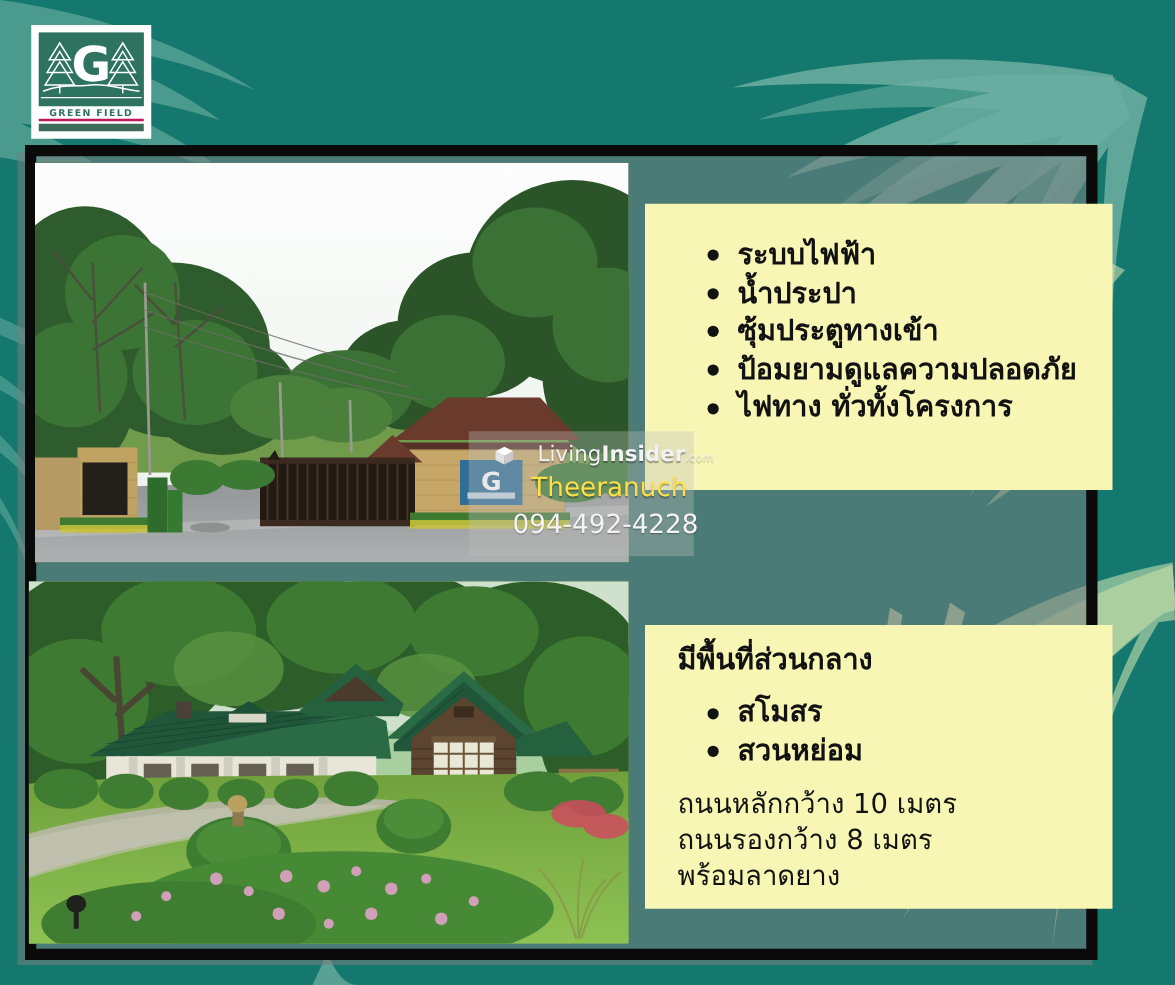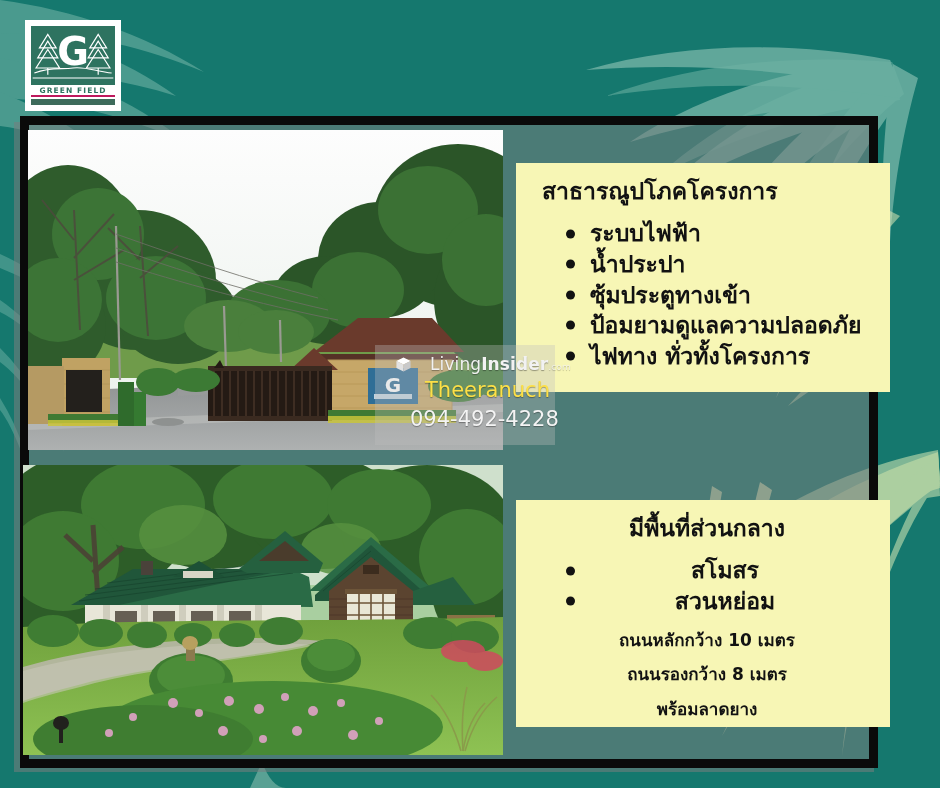--- a/index.html
+++ b/index.html
@@ -38,42 +38,42 @@
   .photo-bottom{left:23px;top:465px;width:480px;height:290px;}
 
   
   .card{
     position:absolute;
     background:#f7f6b5;
     color:#121212;
     padding:14px 18px 10px 18px;
   }
   .card-1{left:516px;top:163px;width:374px;height:229px;}
-  .card-2{left:516px;top:500px;width:374px;height:227px;text-align:center;}
+  .card-2{left:516px;top:500px;width:374px;height:227px;}
 
   .card-title{
     font-size:23px;font-weight:bold;line-height:1.28;
     margin:0 0 1px 8px;white-space:nowrap;
   }
   .card ul{
     list-style:none;margin:12px;padding:0 0 0 18px;
   }
   .card li{
     position:relative;
     font-size:23px;font-weight:bold;line-height:1.33;
     padding-left:26px;white-space:nowrap;
   }
   .card li .bullet{
     position:absolute;left:2px;top:50%;
     width:9px;height:9px;border-radius:50%;
     background:#121212;transform:translateY(-50%);
   }
   .card-line{
-    font-size:17px;font-weight:bold;line-height:1.33;
-    margin:12px 0 0 8px;white-space:nowrap;
+    font-size:22px;font-weight:normal;line-height:1.33;
+    margin:0 0 0 8px;white-space:nowrap;
   }
 
   
   .logo{
     position:absolute;left:25px;top:20px;width:96px;height:91px;
     background:#ffffff;padding:6px;
   }
   .logo-inner{
     width:100%;height:100%;background:#ffffff;
     display:flex;flex-direction:column;
@@ -480,21 +480,20 @@
       </g>
 
       <g>
         <rect x="36" y="262" width="4" height="16" fill="#21211d"></rect>
         <ellipse cx="38" cy="258" rx="8" ry="7" fill="#21211d"></ellipse>
       </g>
     </svg>
   </div>
 
   <div class="card card-1">
-    <div class="card-title">สาธารณูปโภคโครงการ</div>
     <ul>
       <li><span class="bullet"></span><span>ระบบไฟฟ้า</span></li>
       <li><span class="bullet"></span><span>น้ำประปา</span></li>
       <li><span class="bullet"></span><span>ซุ้มประตูทางเข้า</span></li>
       <li><span class="bullet"></span><span>ป้อมยามดูแลความปลอดภัย</span></li>
       <li><span class="bullet"></span><span>ไฟทาง ทั่วทั้งโครงการ</span></li>
     </ul>
   </div>
 
   <div class="card card-2">

